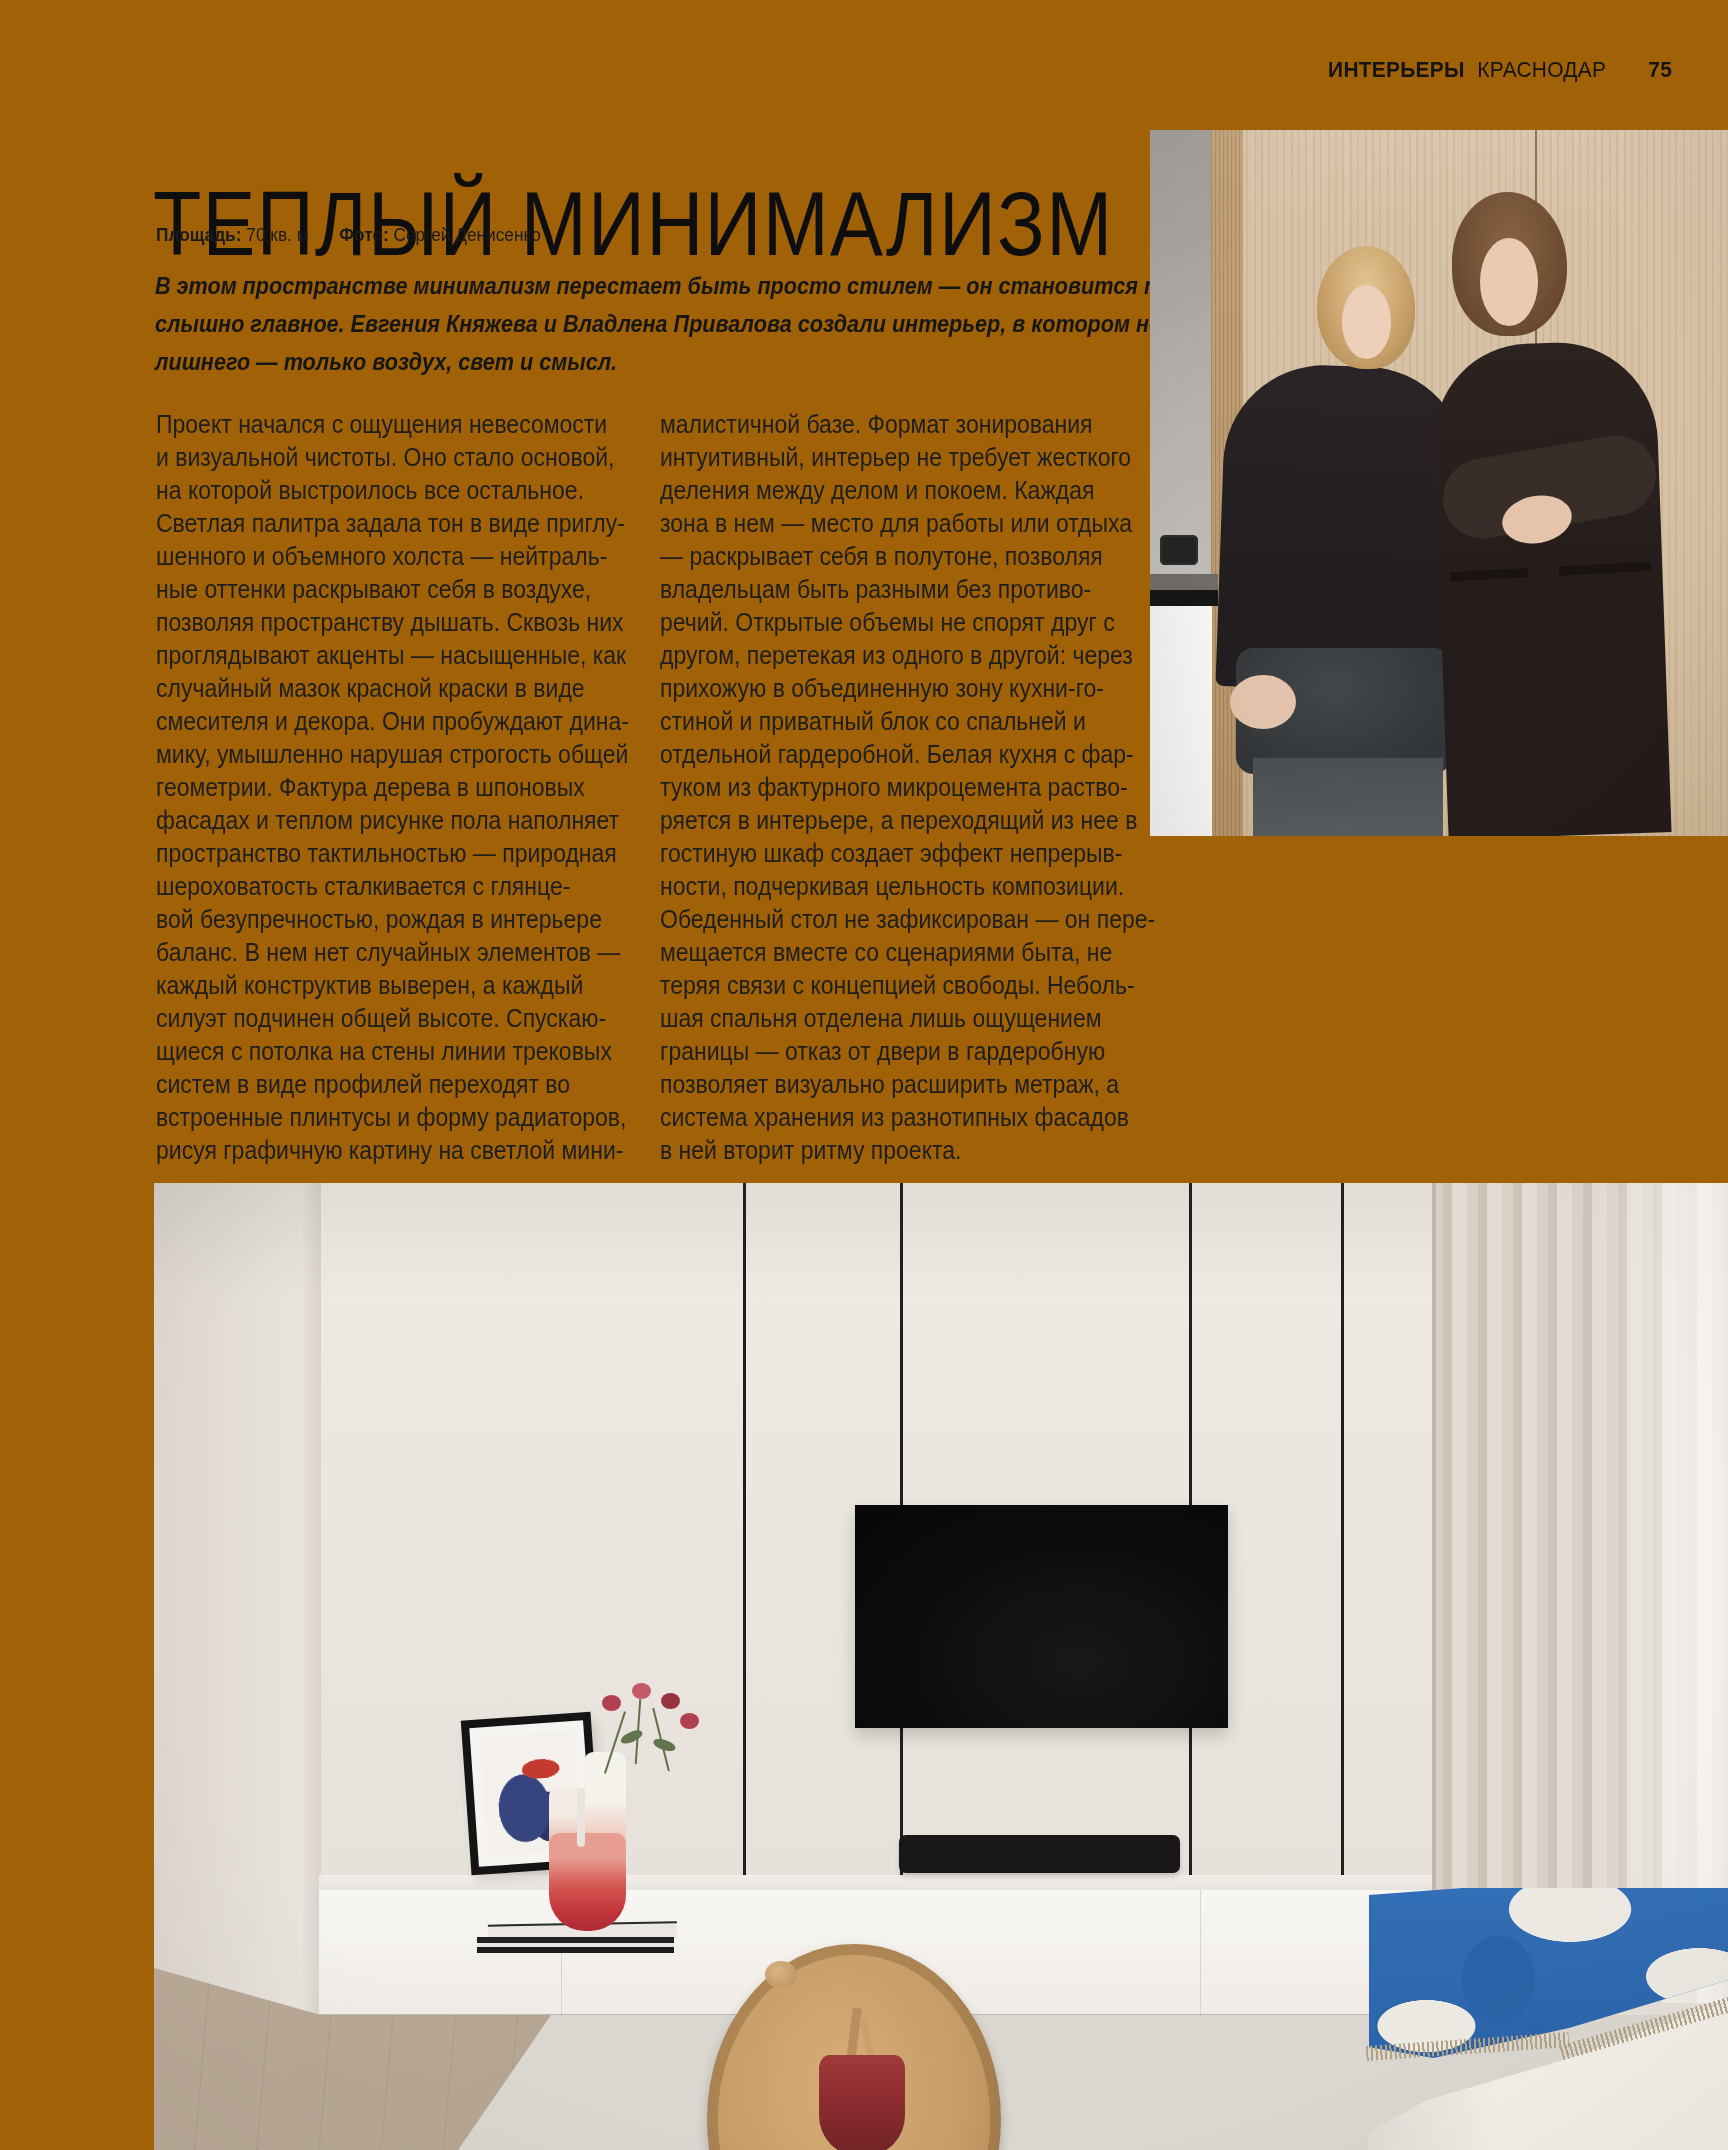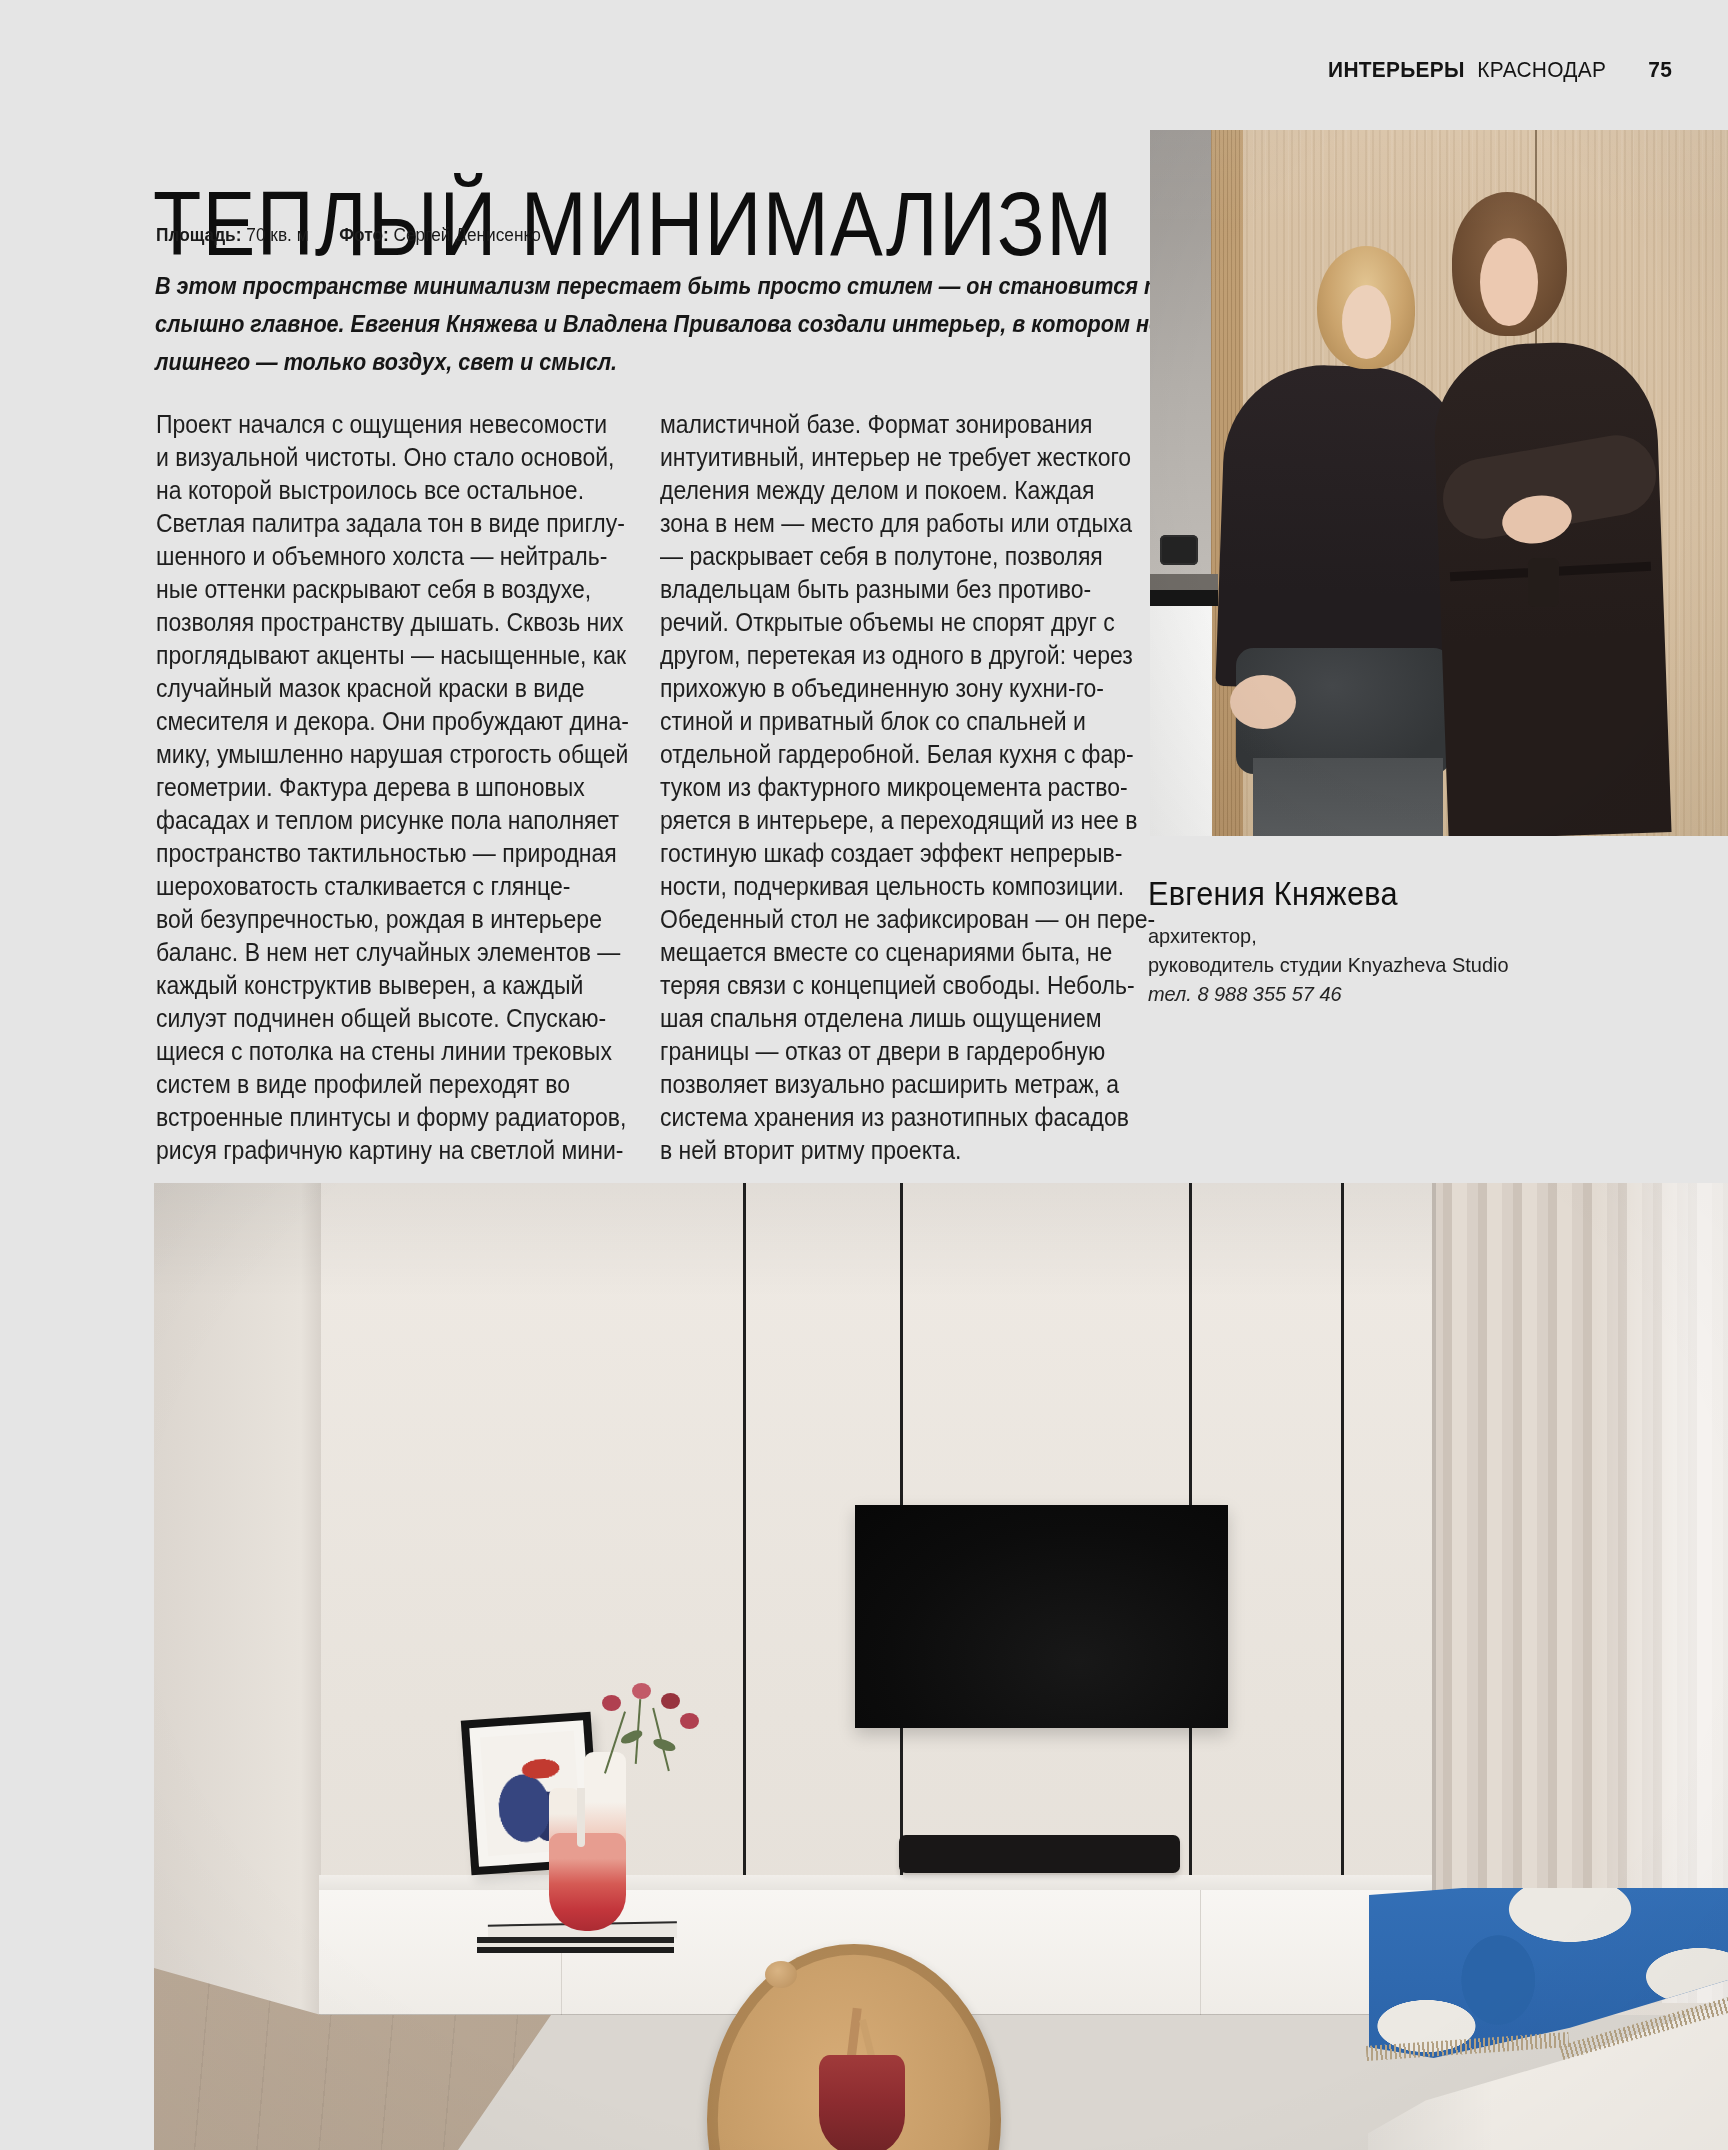--- a/index.html
+++ b/index.html
@@ -1,16 +1,16 @@
 <!DOCTYPE html>
 <html style="font-size:10.8px"><head>
 <meta charset="utf-8">
 <style>
   html,body{margin:0;padding:0;background:#fff;}
-  .page{position:relative;width:1728px;height:2151px;background:#e5e5e5;overflow:hidden;
+  .page{position:relative;width:1728px;height:2151px;background:#a16207;overflow:hidden;
         font-family:"Liberation Sans",sans-serif;color:#1b1b1b;}
 
   
   .masthead{position:absolute;top:57px;right:56px;font-size:22px;letter-spacing:0.3px;
             transform:scaleX(.95);transform-origin:100% 0;white-space:nowrap;color:#141414;}
   .mh-bold{font-weight:700;}
   .mh-reg{font-weight:400;margin-left:6.8px;}
   .mh-num{font-weight:700;margin-left:38px;}
 
   
@@ -282,28 +282,20 @@
     <div class="w2-arm"></div>
     <div class="w2-hands"></div>
     <div class="w2-belt"></div>
     <div class="w2-knot"></div>
     <div class="w2-hair"></div>
     <div class="w2-face"></div>
     <div class="pp-vignette"></div>
   </figure>
 
   <section class="credits">
-    <div class="credit">
-      <div class="cname">Евгения Княжева</div>
-      <div class="crole">
-          <div class="ln">архитектор,</div>
-          <div class="ln">руководитель студии Knyazheva Studio</div>
-        </div>
-      <div class="cphone">тел. 8 988 355 57 46</div>
-    </div>
   </section>
 
   <figure class="interior">
     <div class="ip-wall"></div>
     <div class="ip-sidewall"></div>
     <div class="ip-topshade"></div>
     <div class="tl tl1"></div>
     <div class="tl tl2a"></div>
     <div class="tl tl2b"></div>
     <div class="tl tl3a"></div>

